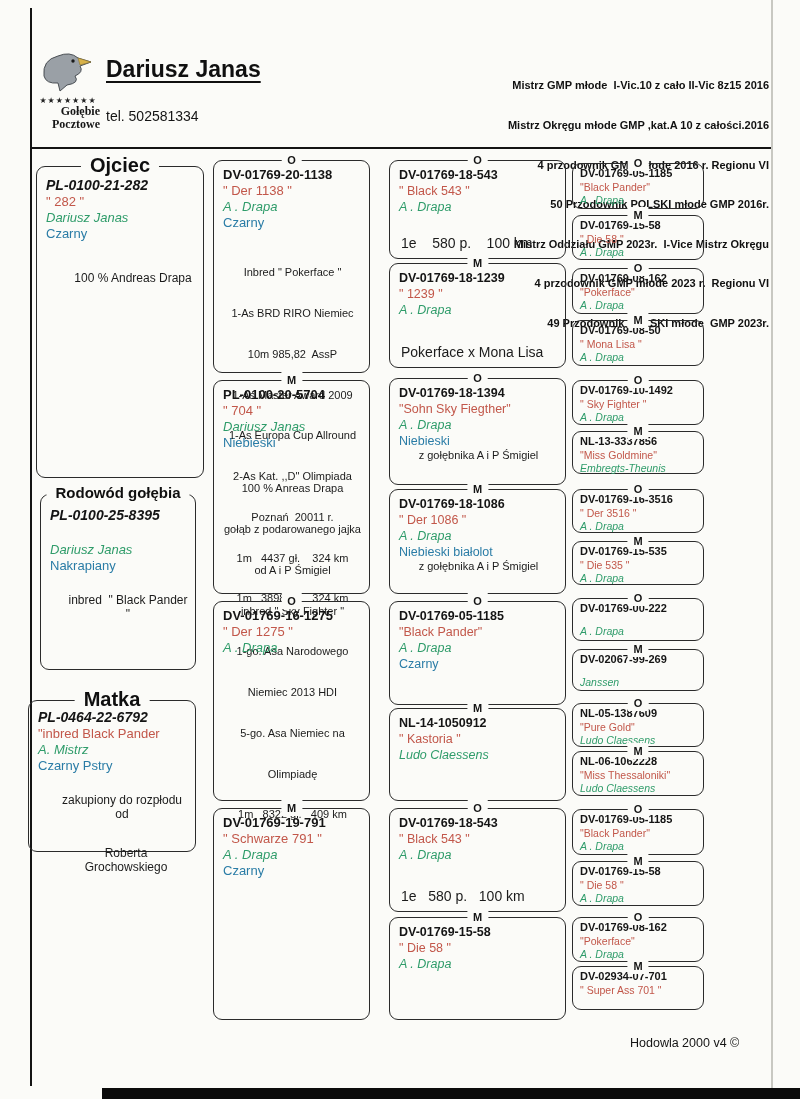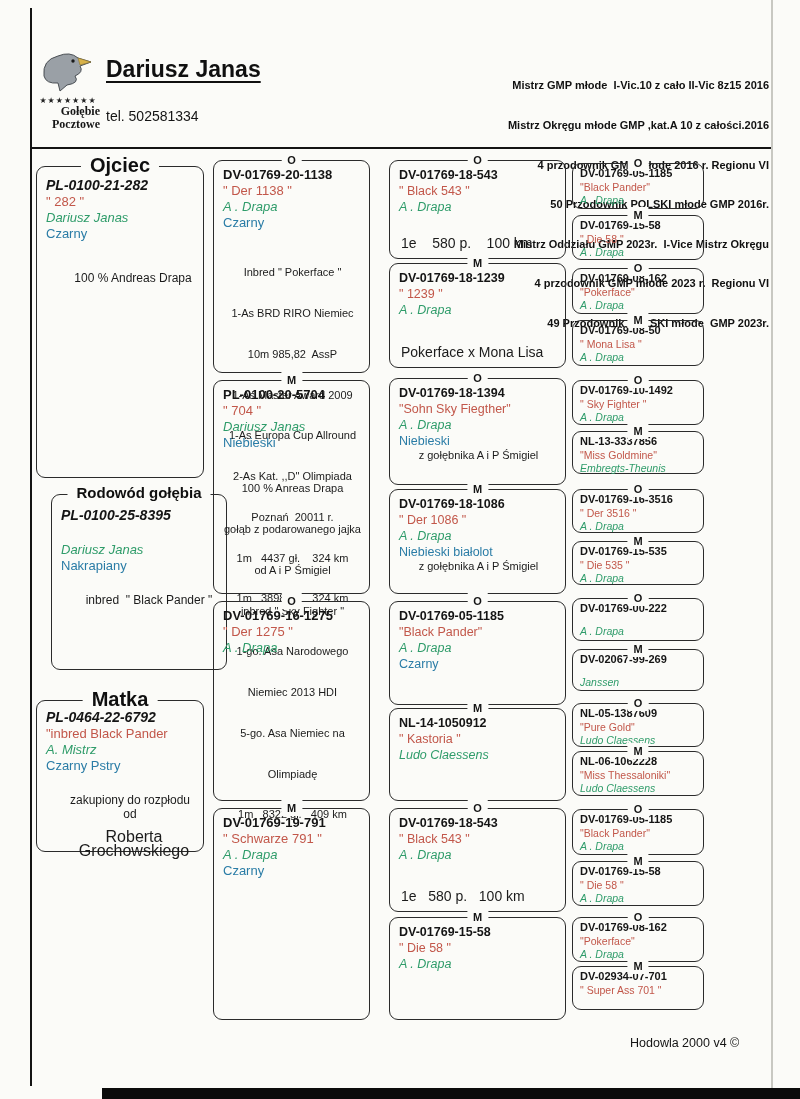--- a/index.html
+++ b/index.html
@@ -84,36 +84,36 @@
 
   <div class="box" style="left:36px;top:166px;width:168px;height:312px">
     <span class="hdg">Ojciec</span>
     <div class="ring it" style="margin-top:4px">PL-0100-21-282</div>
     <div class="nm">" 282 "</div>
     <div class="br">Dariusz Janas</div>
     <div class="cl">Czarny</div>
     <div class="nt" style="margin:30px 0 0 24px;font-size:12px">100 % Andreas Drapa</div>
   </div>
 
-  <div class="box" style="left:51px;top:494px;width:176px;height:176px">
+  <div class="box" style="left:40px;top:494px;width:156px;height:176px">
     <span class="hdg small">Rodowód gołębia</span>
     <div class="ring it" style="margin-top:6px">PL-0100-25-8395</div>
     <div class="br" style="margin-top:18px">Dariusz Janas</div>
     <div class="cl">Nakrapiany</div>
     <div class="nt" style="margin:20px 0 0 18px;font-size:12px">inbred  " Black Pander "</div>
   </div>
 
-  <div class="box" style="left:36px;top:700px;width:168px;height:152px">
+  <div class="box" style="left:28px;top:700px;width:168px;height:152px">
     <span class="hdg">Matka</span>
     <div class="ring it" style="margin-top:2px">PL-0464-22-6792</div>
     <div class="nm">"inbred Black Pander</div>
     <div class="br">A. Mistrz</div>
     <div class="cl">Czarny Pstry</div>
     <div class="nt" style="margin:20px 0 0 18px;font-size:12px">zakupiony do rozpłodu od</div>
-    <div class="nt" style="margin:9px 0 0 26px;font-size:16px">Roberta Grochowskiego</div>
+    <div class="nt" style="margin:26px 0 0 26px;font-size:12px">Roberta Grochowskiego</div>
   </div>
 
   <div class="box" style="left:213px;top:160px;width:157px;height:213px">
     <span class="tag">O</span>
     <div class="ring">DV-01769-20-1138</div>
     <div class="nm">" Der 1138 "</div>
     <div class="br">A . Drapa</div>
     <div class="cl">Czarny</div>
     <div class="nt" style="margin-top:8px">
       <div>Inbred " Pokerface "</div>

